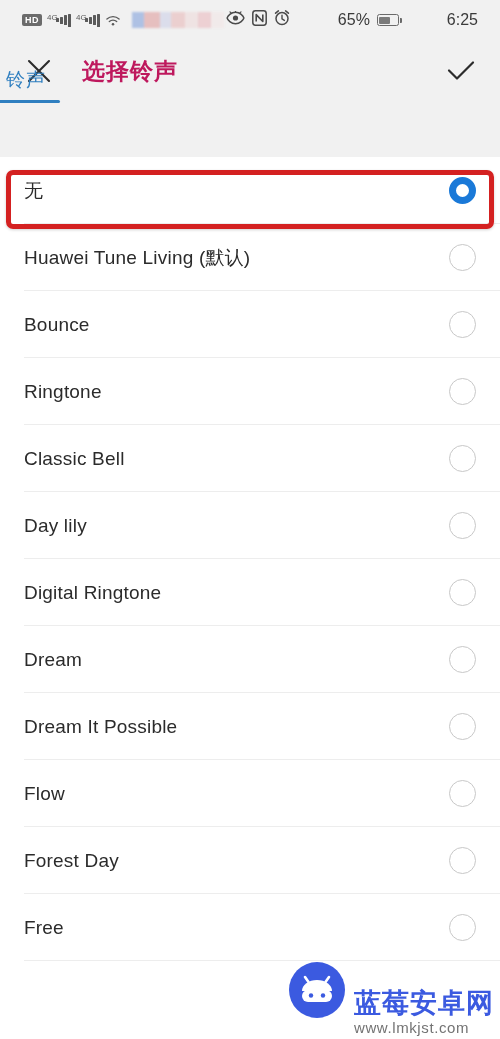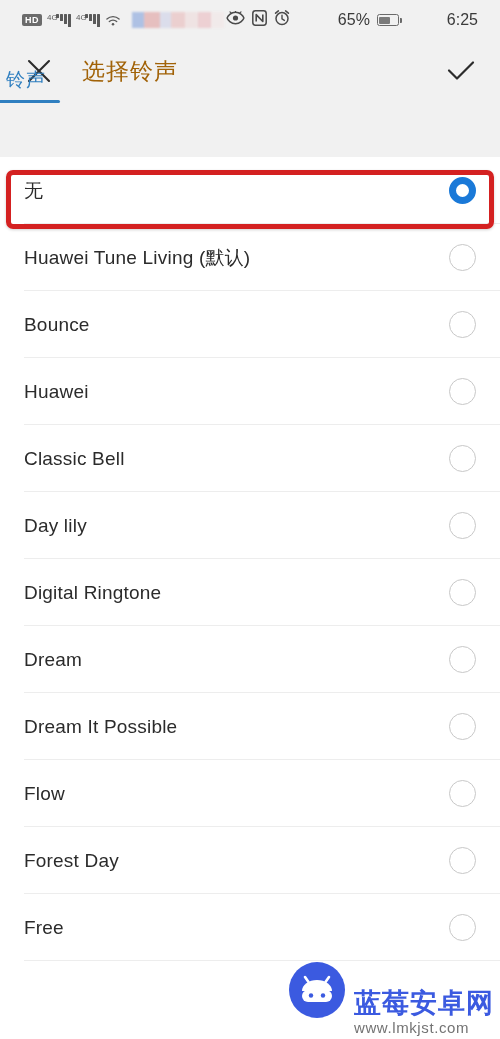--- a/index.html
+++ b/index.html
@@ -16,21 +16,21 @@
     height:40px; background:#f1f1f1;
     display:flex; align-items:center;
     padding:0 22px; position:relative;
   }
   .sb-left{ display:flex; align-items:center; gap:5px; }
   .sb-right{ display:flex; align-items:center; gap:7px; margin-left:auto; }
   .hd-badge{
     font-size:9px; font-weight:bold; color:#fff; background:#6b6b6b;
     border-radius:2px; padding:1px 3px; letter-spacing:.5px; line-height:10px;
   }
-  .sig{ display:flex; align-items:flex-start; gap:1px; position:relative; padding-left:9px;}
+  .sig{ display:flex; align-items:center; gap:1px; position:relative; padding-left:9px;}
   .sig .g{ position:absolute; left:0; top:-1px; font-size:8px; color:#5a5a5a; }
   .sig i{ display:block; width:3px; background:#5a5a5a; border-radius:.5px; }
   .sig i:nth-child(2){height:4px}.sig i:nth-child(3){height:7px}
   .sig i:nth-child(4){height:10px}.sig i:nth-child(5){height:13px}
   .wifi{ width:16px; height:13px; position:relative; }
   .wifi svg{ display:block; }
   .redacted{
     width:92px; height:16px; margin-left:6px;
     background:
       linear-gradient(90deg,
@@ -53,21 +53,21 @@
     width:2px; height:5px; background:#6a6a6a; border-radius:0 1px 1px 0;
   }
   .battery .fill{ width:60%; height:100%; background:#7a7a7a; border-radius:1px; }
 
   
   .appbar{
     height:62px; background:#f1f1f1;
     display:flex; align-items:center; padding:0 24px;
   }
   .appbar .title{
-    font-size:23px; color:#a16207; margin-left:28px; letter-spacing:1px;
+    font-size:23px; color:#be185d; margin-left:28px; letter-spacing:1px;font-weight:bold;
   }
   .icon-btn{ width:30px; height:30px; display:flex; align-items:center; justify-content:center; }
   .spacer{ flex:1; }
 
   
   .tabs{
     height:55px; background:#f1f1f1;
     display:flex; align-items:flex-start; justify-content:center;
     gap:62px; padding-top:8px; position:relative;flex-direction:column;
   }
@@ -221,21 +221,21 @@
         <span class="name">Huawei Tune Living (默认)</span>
         <span class="radio"></span>
         <span class="divider"></span>
       </div>
       <div class="row">
         <span class="name">Bounce</span>
         <span class="radio"></span>
         <span class="divider"></span>
       </div>
       <div class="row">
-        <span class="name">Huawei</span>
+        <span class="name">Ringtone</span>
         <span class="radio"></span>
         <span class="divider"></span>
       </div>
       <div class="row">
         <span class="name">Classic Bell</span>
         <span class="radio"></span>
         <span class="divider"></span>
       </div>
       <div class="row">
         <span class="name">Day lily</span>

